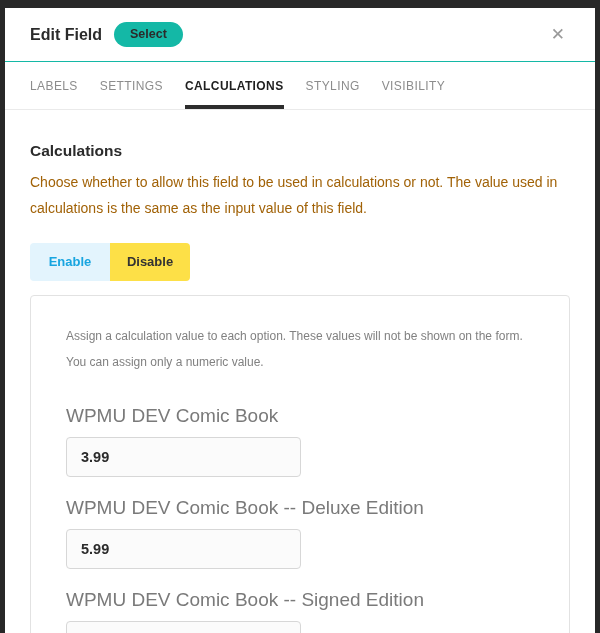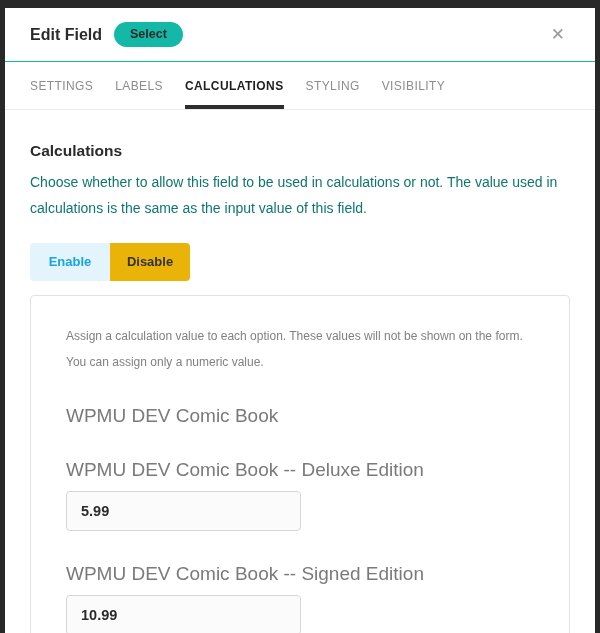--- a/index.html
+++ b/index.html
@@ -80,21 +80,21 @@
   .section-heading {
     margin-top: 32px;
     font-size: 15.5px;
     font-weight: bold;
     color: #2b2b2b;
   }
   .section-desc {
     margin-top: 9px;
     font-size: 14px;
     line-height: 26px;
-    color: #0f766e;
+    color: #a16207;
     max-width: 540px;
   }
   
   .toggle-group {
     margin-top: 22px;
     display: inline-flex;
   }
   .toggle-btn {
     height: 38px;
     min-width: 80px;
@@ -105,40 +105,40 @@
     font-weight: bold;
     cursor: pointer;
     line-height: 38px;
   }
   .toggle-btn.enable {
     background: #e3f4fd;
     color: #18a5e0;
     border-radius: 4px 0 0 4px;
   }
   .toggle-btn.disable {
-    background: #eab308;
+    background: #fde047;
     color: #333;
     border-radius: 0 4px 4px 0;
   }
   
   .options-panel {
     margin-top: 14px;
     border: 1px solid #e2e2e2;
     border-radius: 4px;
     padding: 27px 35px 40px 35px;
     min-height: 400px;
   }
   .panel-desc {
     font-size: 12px;
     line-height: 26px;
     color: #818181;
     max-width: 470px;
   }
   .option-group { margin-top: 30px; }
-  .option-group + .option-group { margin-top: 32px; }
+  .option-group + .option-group { margin-top: 20px; }
   .option-label {
     font-size: 19px;
     color: #7a7a7a;
     display: block;
   }
   .option-input {
     margin-top: 10px;
     display: block;
     width: 235px;
     height: 40px;
@@ -158,42 +158,43 @@
 <div class="modal">
 
   <div class="modal-header">
     <span class="modal-title">Edit Field</span>
     <span class="field-type-pill">Select</span>
     <span class="header-spacer"></span>
     <button class="close-btn">✕</button>
   </div>
 
   <div class="tab-bar">
+    <div class="tab">LABELS</div>
     <div class="tab">SETTINGS</div>
-    <div class="tab">LABELS</div>
     <div class="tab active">CALCULATIONS</div>
     <div class="tab">STYLING</div>
     <div class="tab">VISIBILITY</div>
   </div>
 
   <div class="content">
 
     <div class="section-heading">Calculations</div>
     <div class="section-desc">Choose whether to allow this field to be used in calculations or not. The value used in calculations is the same as the input value of this field.</div>
 
     <div class="toggle-group">
       <button class="toggle-btn enable">Enable</button>
       <button class="toggle-btn disable">Disable</button>
     </div>
 
     <div class="options-panel">
       <div class="panel-desc">Assign a calculation value to each option. These values will not be shown on the form. You can assign only a numeric value.</div>
 
       <div class="option-group">
         <label class="option-label">WPMU DEV Comic Book</label>
+        <input class="option-input" type="text" value="3.99" style="">
       </div>
 
       <div class="option-group">
         <label class="option-label">WPMU DEV Comic Book -- Deluxe Edition</label>
         <input class="option-input" type="text" value="5.99" style="">
       </div>
 
       <div class="option-group">
         <label class="option-label">WPMU DEV Comic Book -- Signed Edition</label>
         <input class="option-input" type="text" value="10.99" style="">

